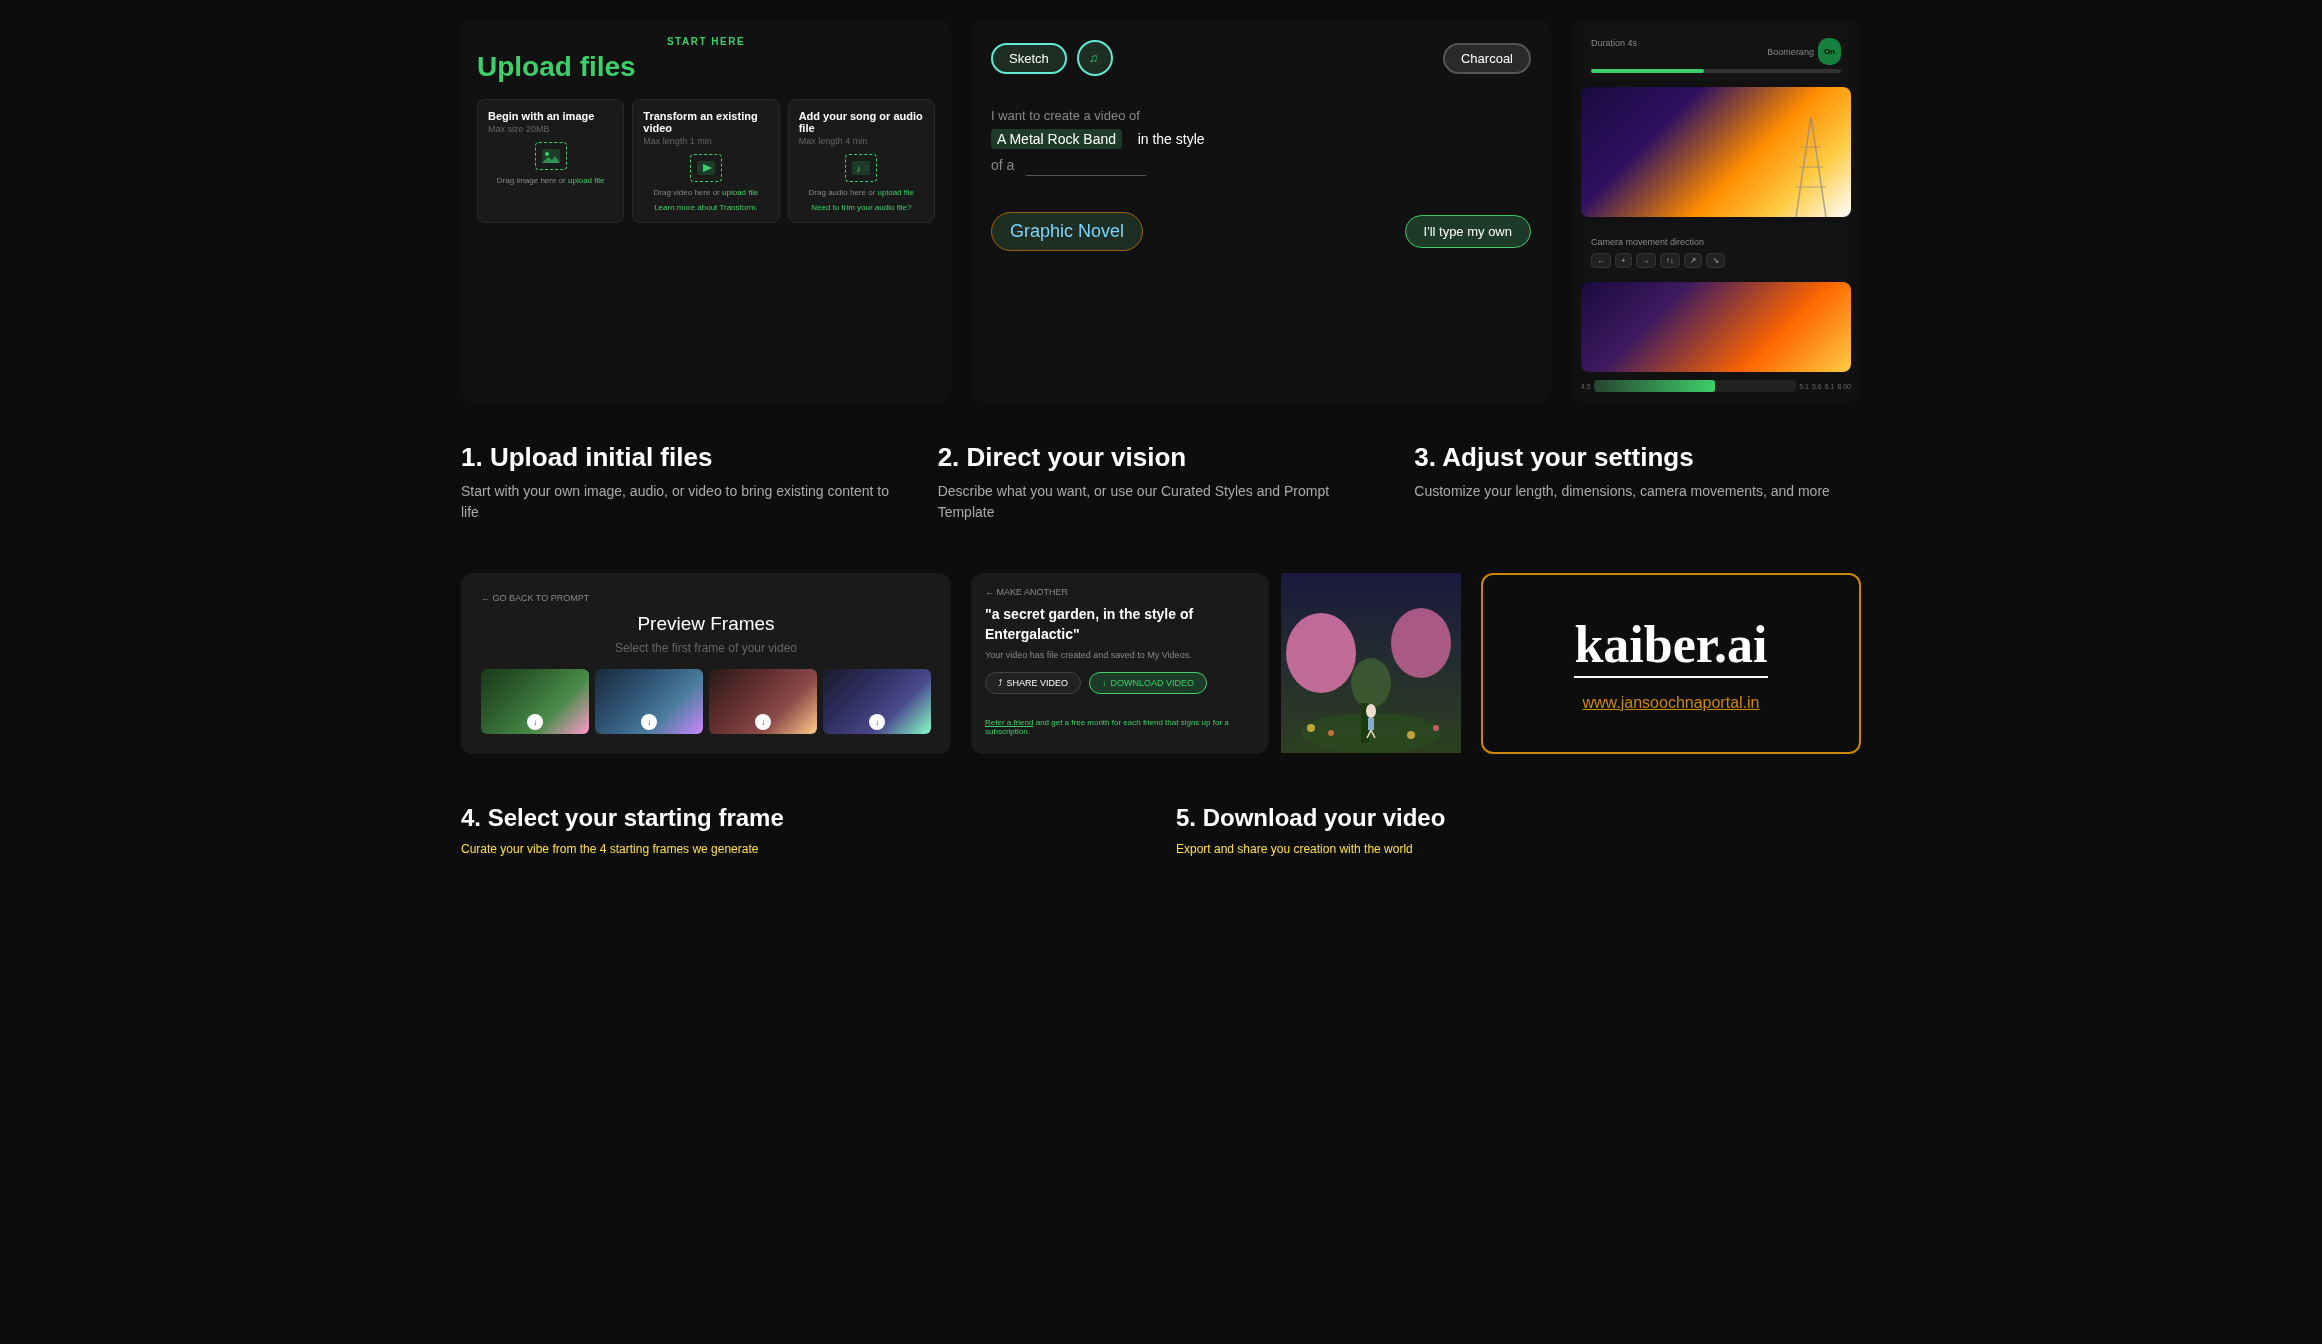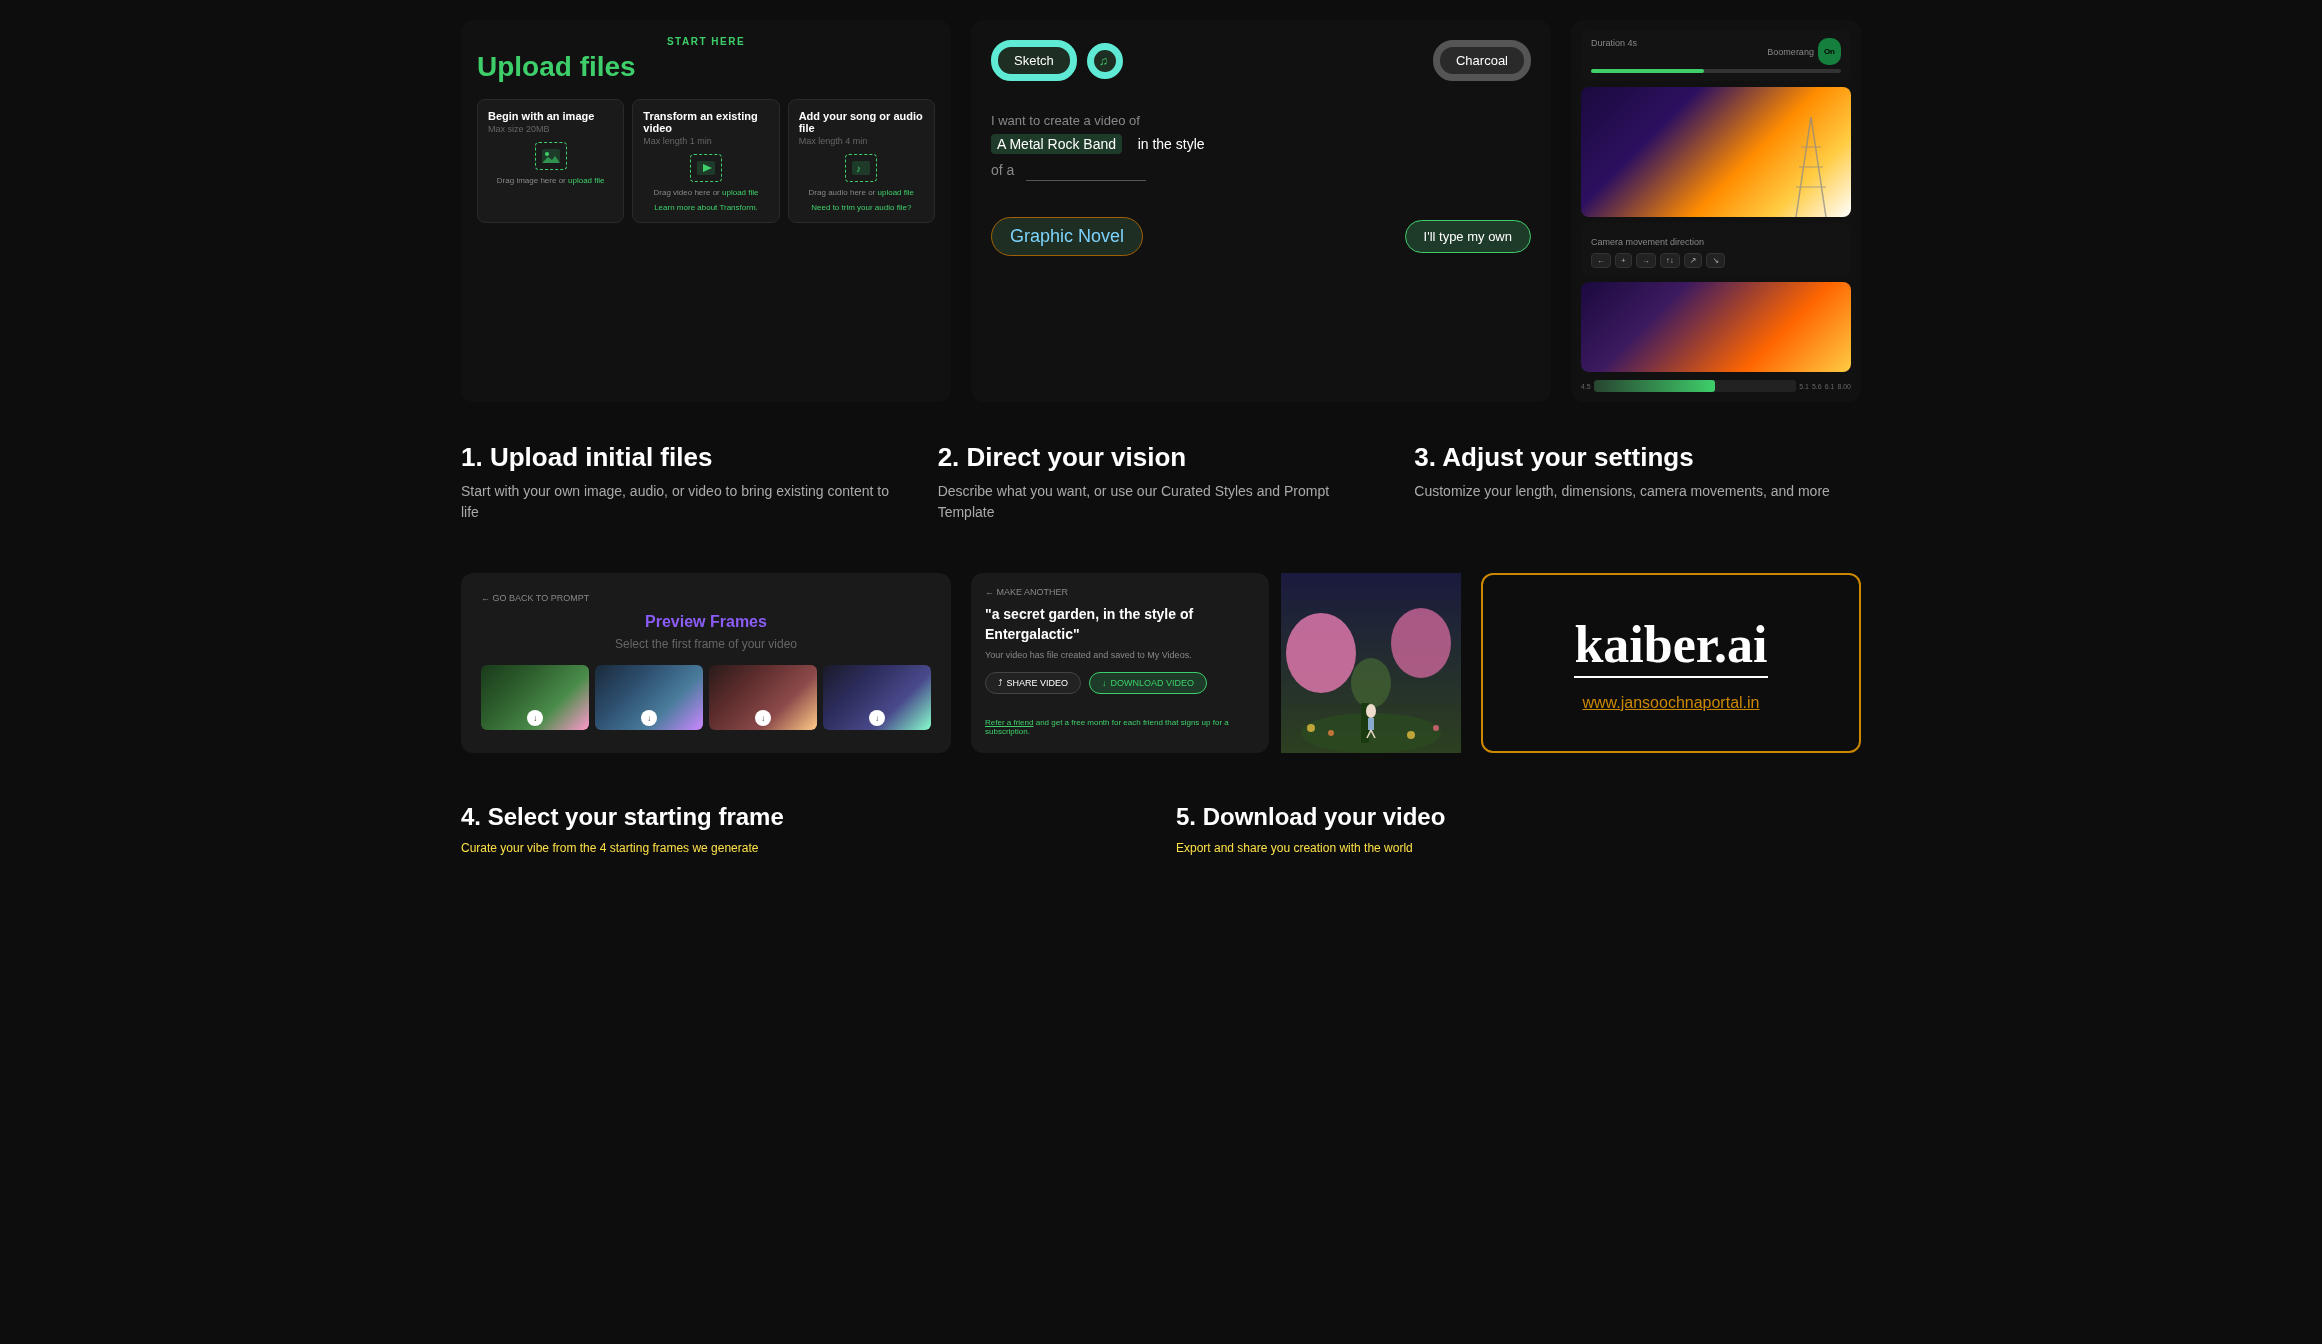--- a/index.html
+++ b/index.html
@@ -119,21 +119,21 @@
     .style-buttons {
       display: flex;
       gap: 10px;
       margin-bottom: 20px;
       flex-wrap: wrap;
       align-items: center;
     }
 
     .style-btn {
       background: #1e2e22;
-      border: 7px solid #5eead4;
+      border: 2px solid #5eead4;
       border-radius: 20px;
       color: #fff;
       padding: 6px 16px;
       font-size: 13px;
       cursor: pointer;
     }
 
     .style-btn.music {
       background: #1e2e22;
       width: 36px;
@@ -360,23 +360,23 @@
 
     
     .preview-frames-card {
       background: #1a1a1a;
       border-radius: 12px;
       padding: 20px;
     }
 
     .preview-frames-title {
       text-align: center;
-      font-size: 16px;
-      font-weight: 700;
-      color: #8b5cf6;
+      font-size: 19px;
+      font-weight: 400;
+      color: #ffffff;
       margin-bottom: 6px;
     }
 
     .preview-frames-subtitle {
       text-align: center;
       font-size: 12px;
       color: #666;
       margin-bottom: 14px;
     }
 

